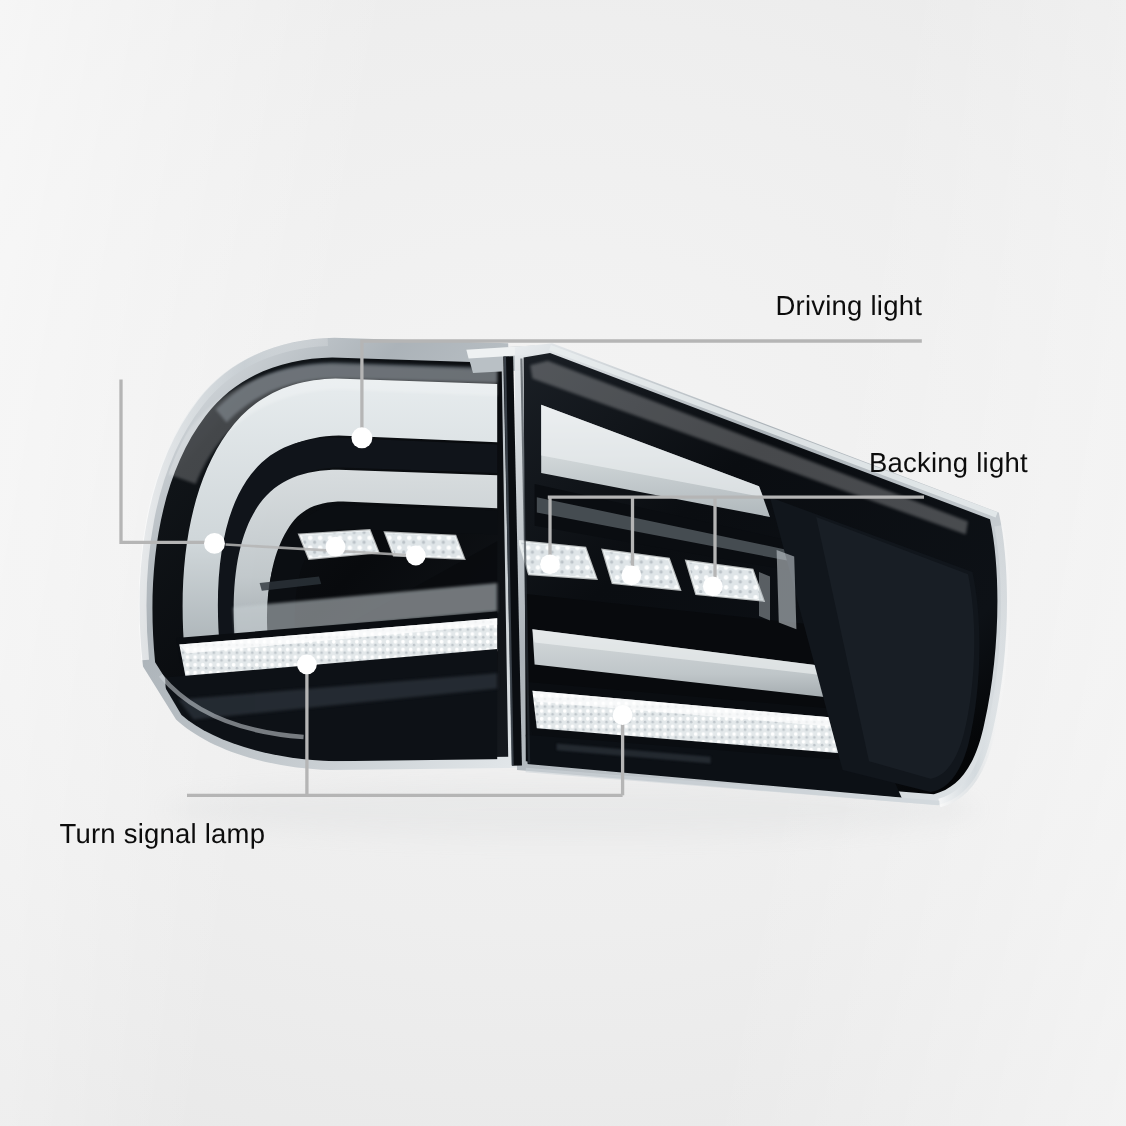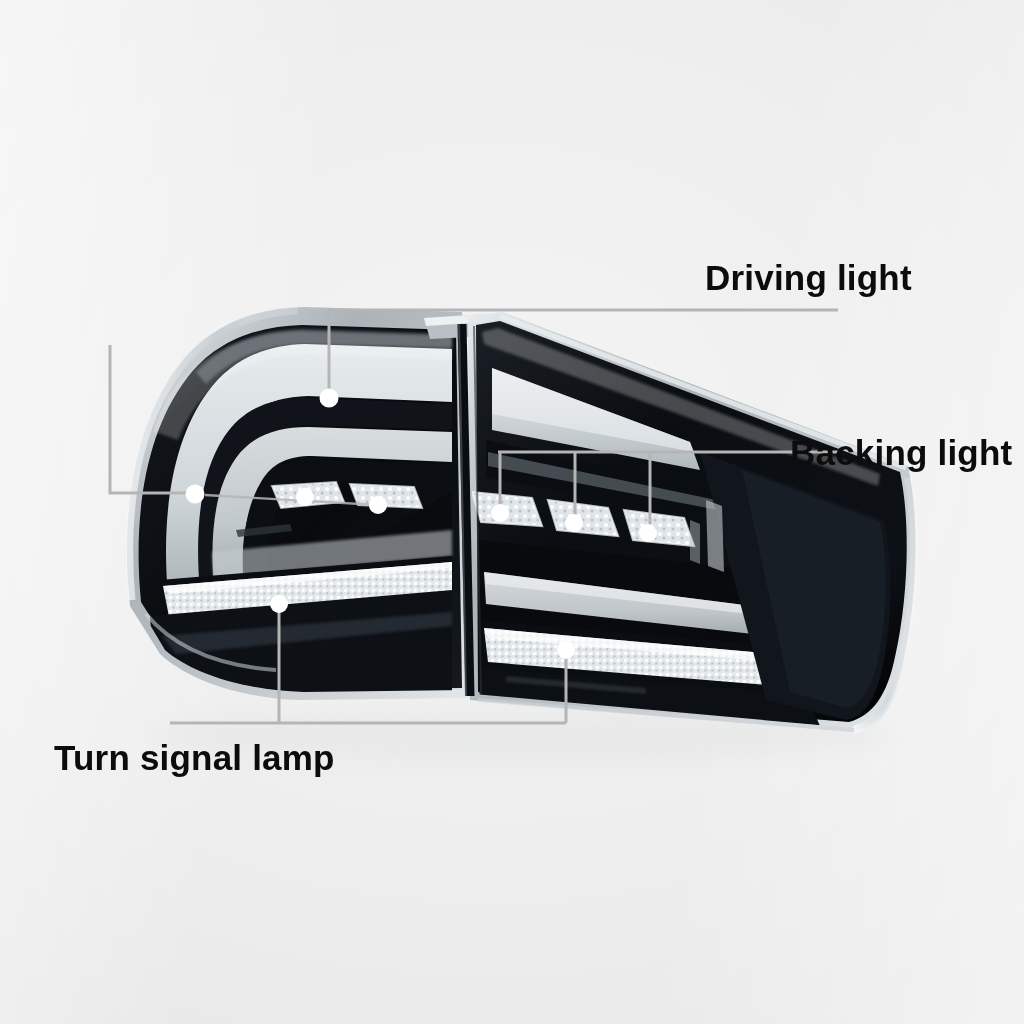--- a/index.html
+++ b/index.html
@@ -21,29 +21,29 @@
   #stage::before {
     content: "";
     position: absolute;
     inset: 0;
     background: linear-gradient(100deg, rgba(255,255,255,0.55) 0%, rgba(255,255,255,0.0) 30%, rgba(255,255,255,0.0) 68%, rgba(255,255,255,0.45) 100%);
     pointer-events: none;
   }
   .label {
     position: absolute;
     color: #0c0c0c;
-    font-size: 35px;
+    font-size: 25px;
     line-height: 34px;
     letter-spacing: 0.2px;
     white-space: nowrap;
-    font-weight: 700;
+    font-weight: 400;
   }
   #lbl-brake   { left: 43px;  top: 299px; }
   #lbl-driving { left: 705px; top: 261px; }
-  #lbl-backing { left: 790px; top: 404px; margin-top: 32px; }
+  #lbl-backing { left: 790px; top: 404px; }
   #lbl-turn    { left: 54px;  top: 741px; text-align: center; }
 
   svg.overlay {
     position: absolute;
     left: 0; top: 0;
     width: 1024px;
     height: 1024px;
     pointer-events: none;
   }
   svg.art {

